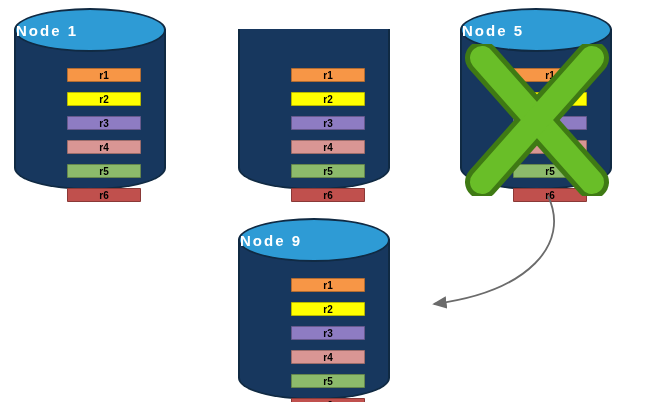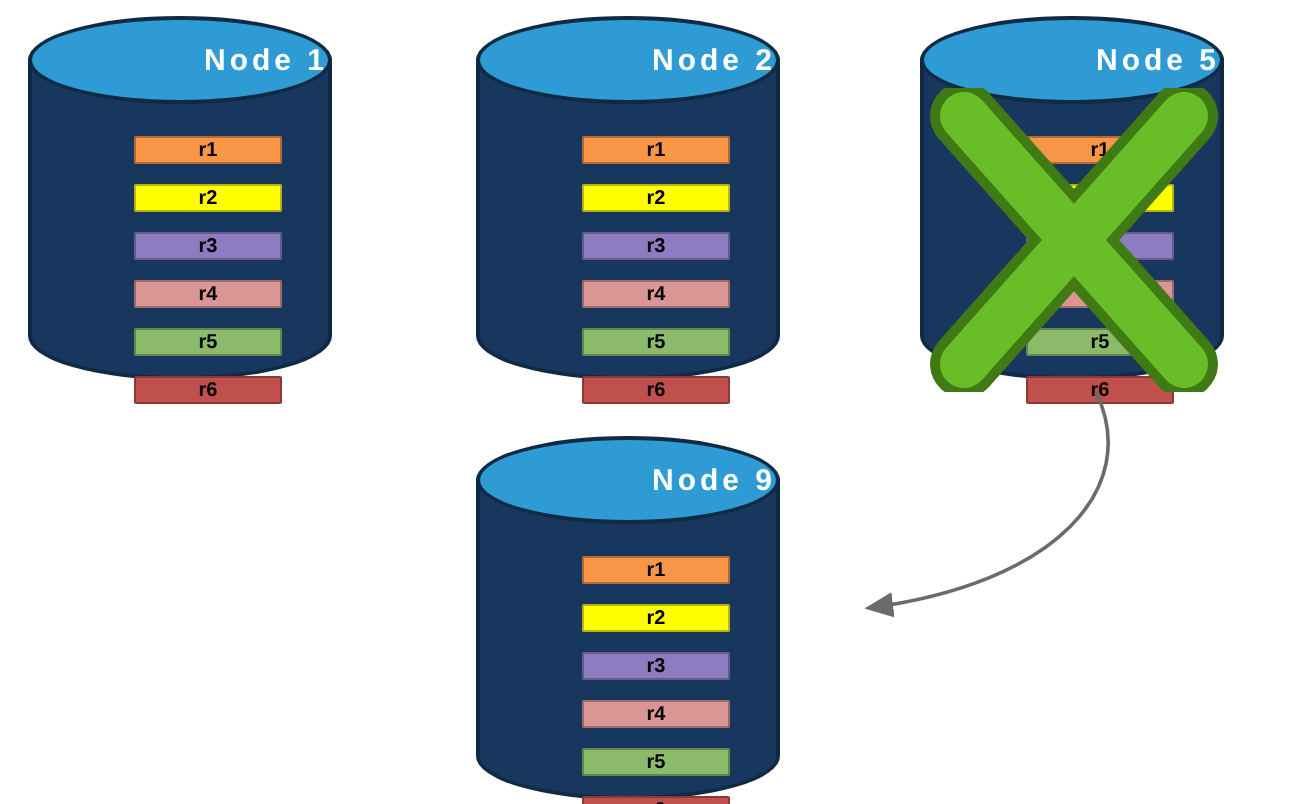--- a/index.html
+++ b/index.html
@@ -24,21 +24,21 @@
     border-top: none;
     border-radius: 0 0 76px 76px / 0 0 22px 22px;
   }
   .cyl-top {
     position: absolute;
     left: 0; top: 0;
     width: 152px; height: 44px;
     background: #2E9BD5;
     border: 2px solid #102A43;
     border-radius: 50%;
-    display: flex; align-items: center; justify-content: flex-end;
+    display: flex; align-items: center; justify-content: flex-start;
     z-index: 2;
   }
   .node-label {
     color: #ffffff;
     font-weight: bold;
     font-size: 15px;
     letter-spacing: 2px;
   }
   .rows {
     position: absolute;
@@ -90,23 +90,20 @@
   <div class="cylinder" style="left:238px; top:8px;">
     <div class="cyl-body"></div>
     <div class="rows">
       <div class="row" style="background: rgb(247, 150, 70);">r1</div>
       <div class="row" style="background: rgb(255, 255, 0);">r2</div>
       <div class="row" style="background: rgb(142, 124, 195);">r3</div>
       <div class="row" style="background: rgb(217, 150, 148);">r4</div>
       <div class="row" style="background: rgb(140, 186, 107);">r5</div>
       <div class="row" style="background: rgb(192, 80, 77);">r6</div>
     </div>
-    <div class="cyl-top">
-      <span class="node-label">Node 2</span>
-    </div>
   </div>
 
   <div class="cylinder" style="left:460px; top:8px;">
     <div class="cyl-body"></div>
     <div class="rows">
       <div class="row" style="background: rgb(247, 150, 70);">r1</div>
       <div class="row" style="background: rgb(255, 255, 0);">r2</div>
       <div class="row" style="background: rgb(142, 124, 195);">r3</div>
       <div class="row" style="background: rgb(217, 150, 148);">r4</div>
       <div class="row" style="background: rgb(140, 186, 107);">r5</div>

